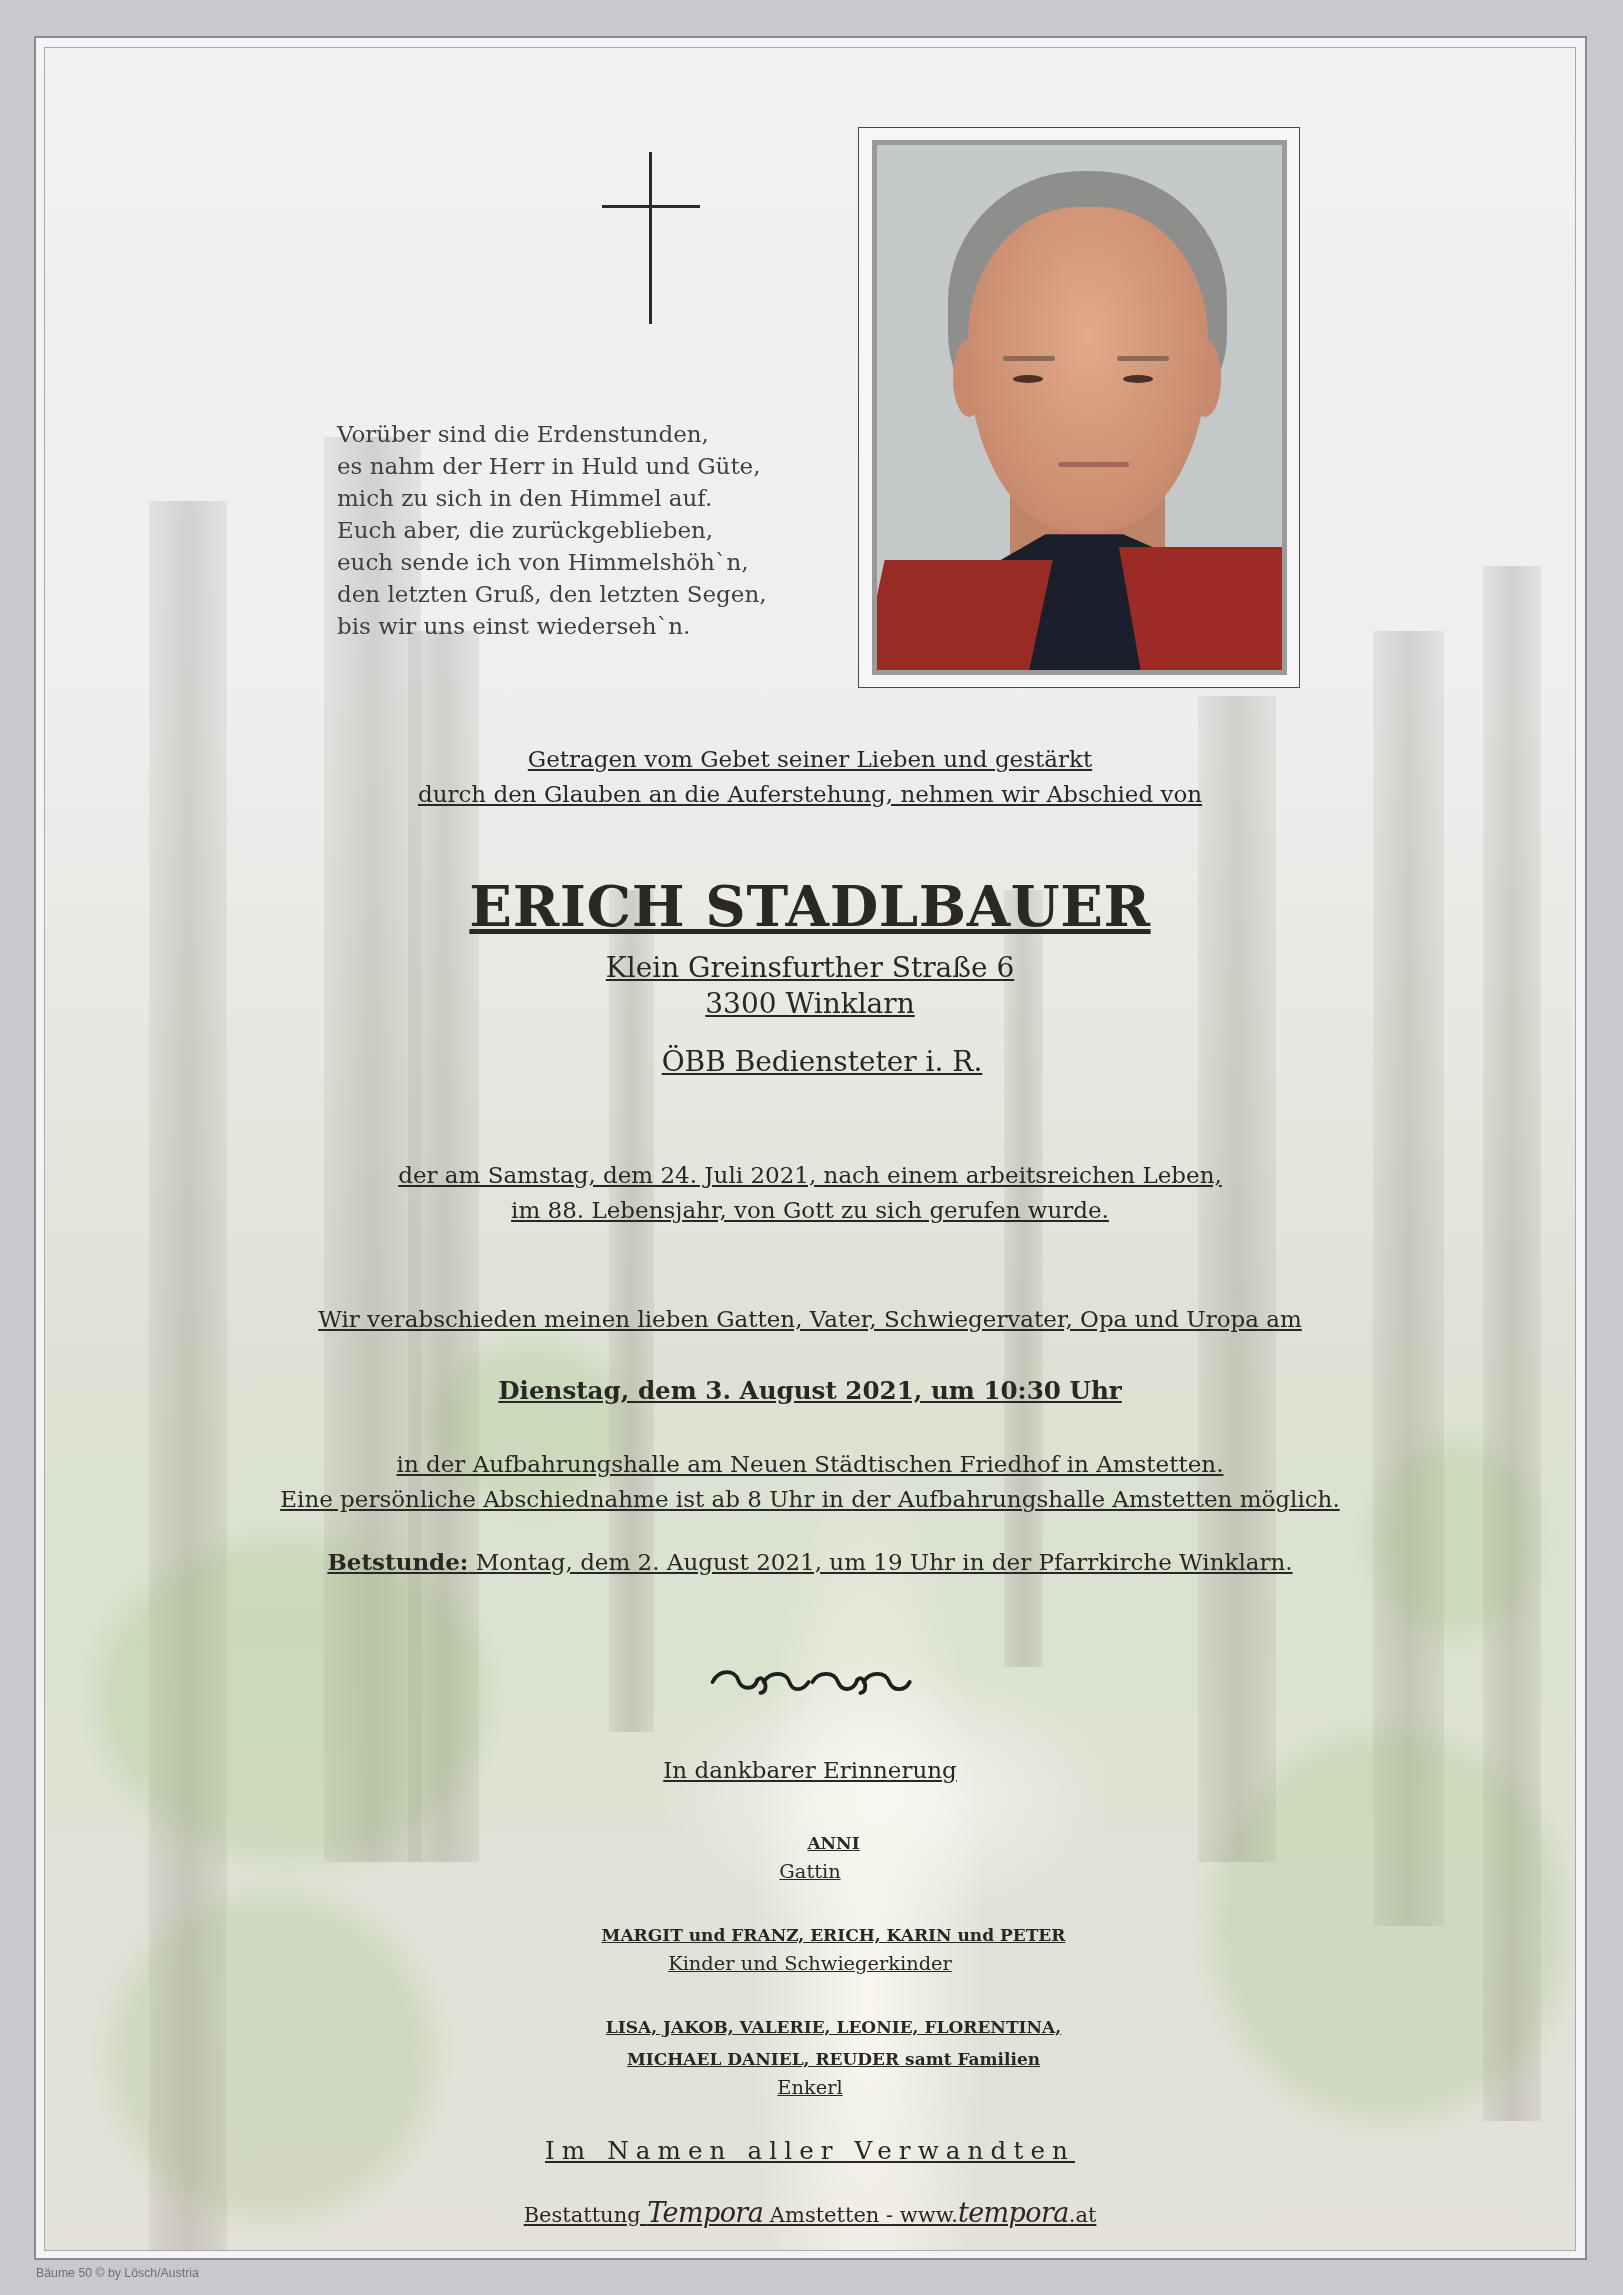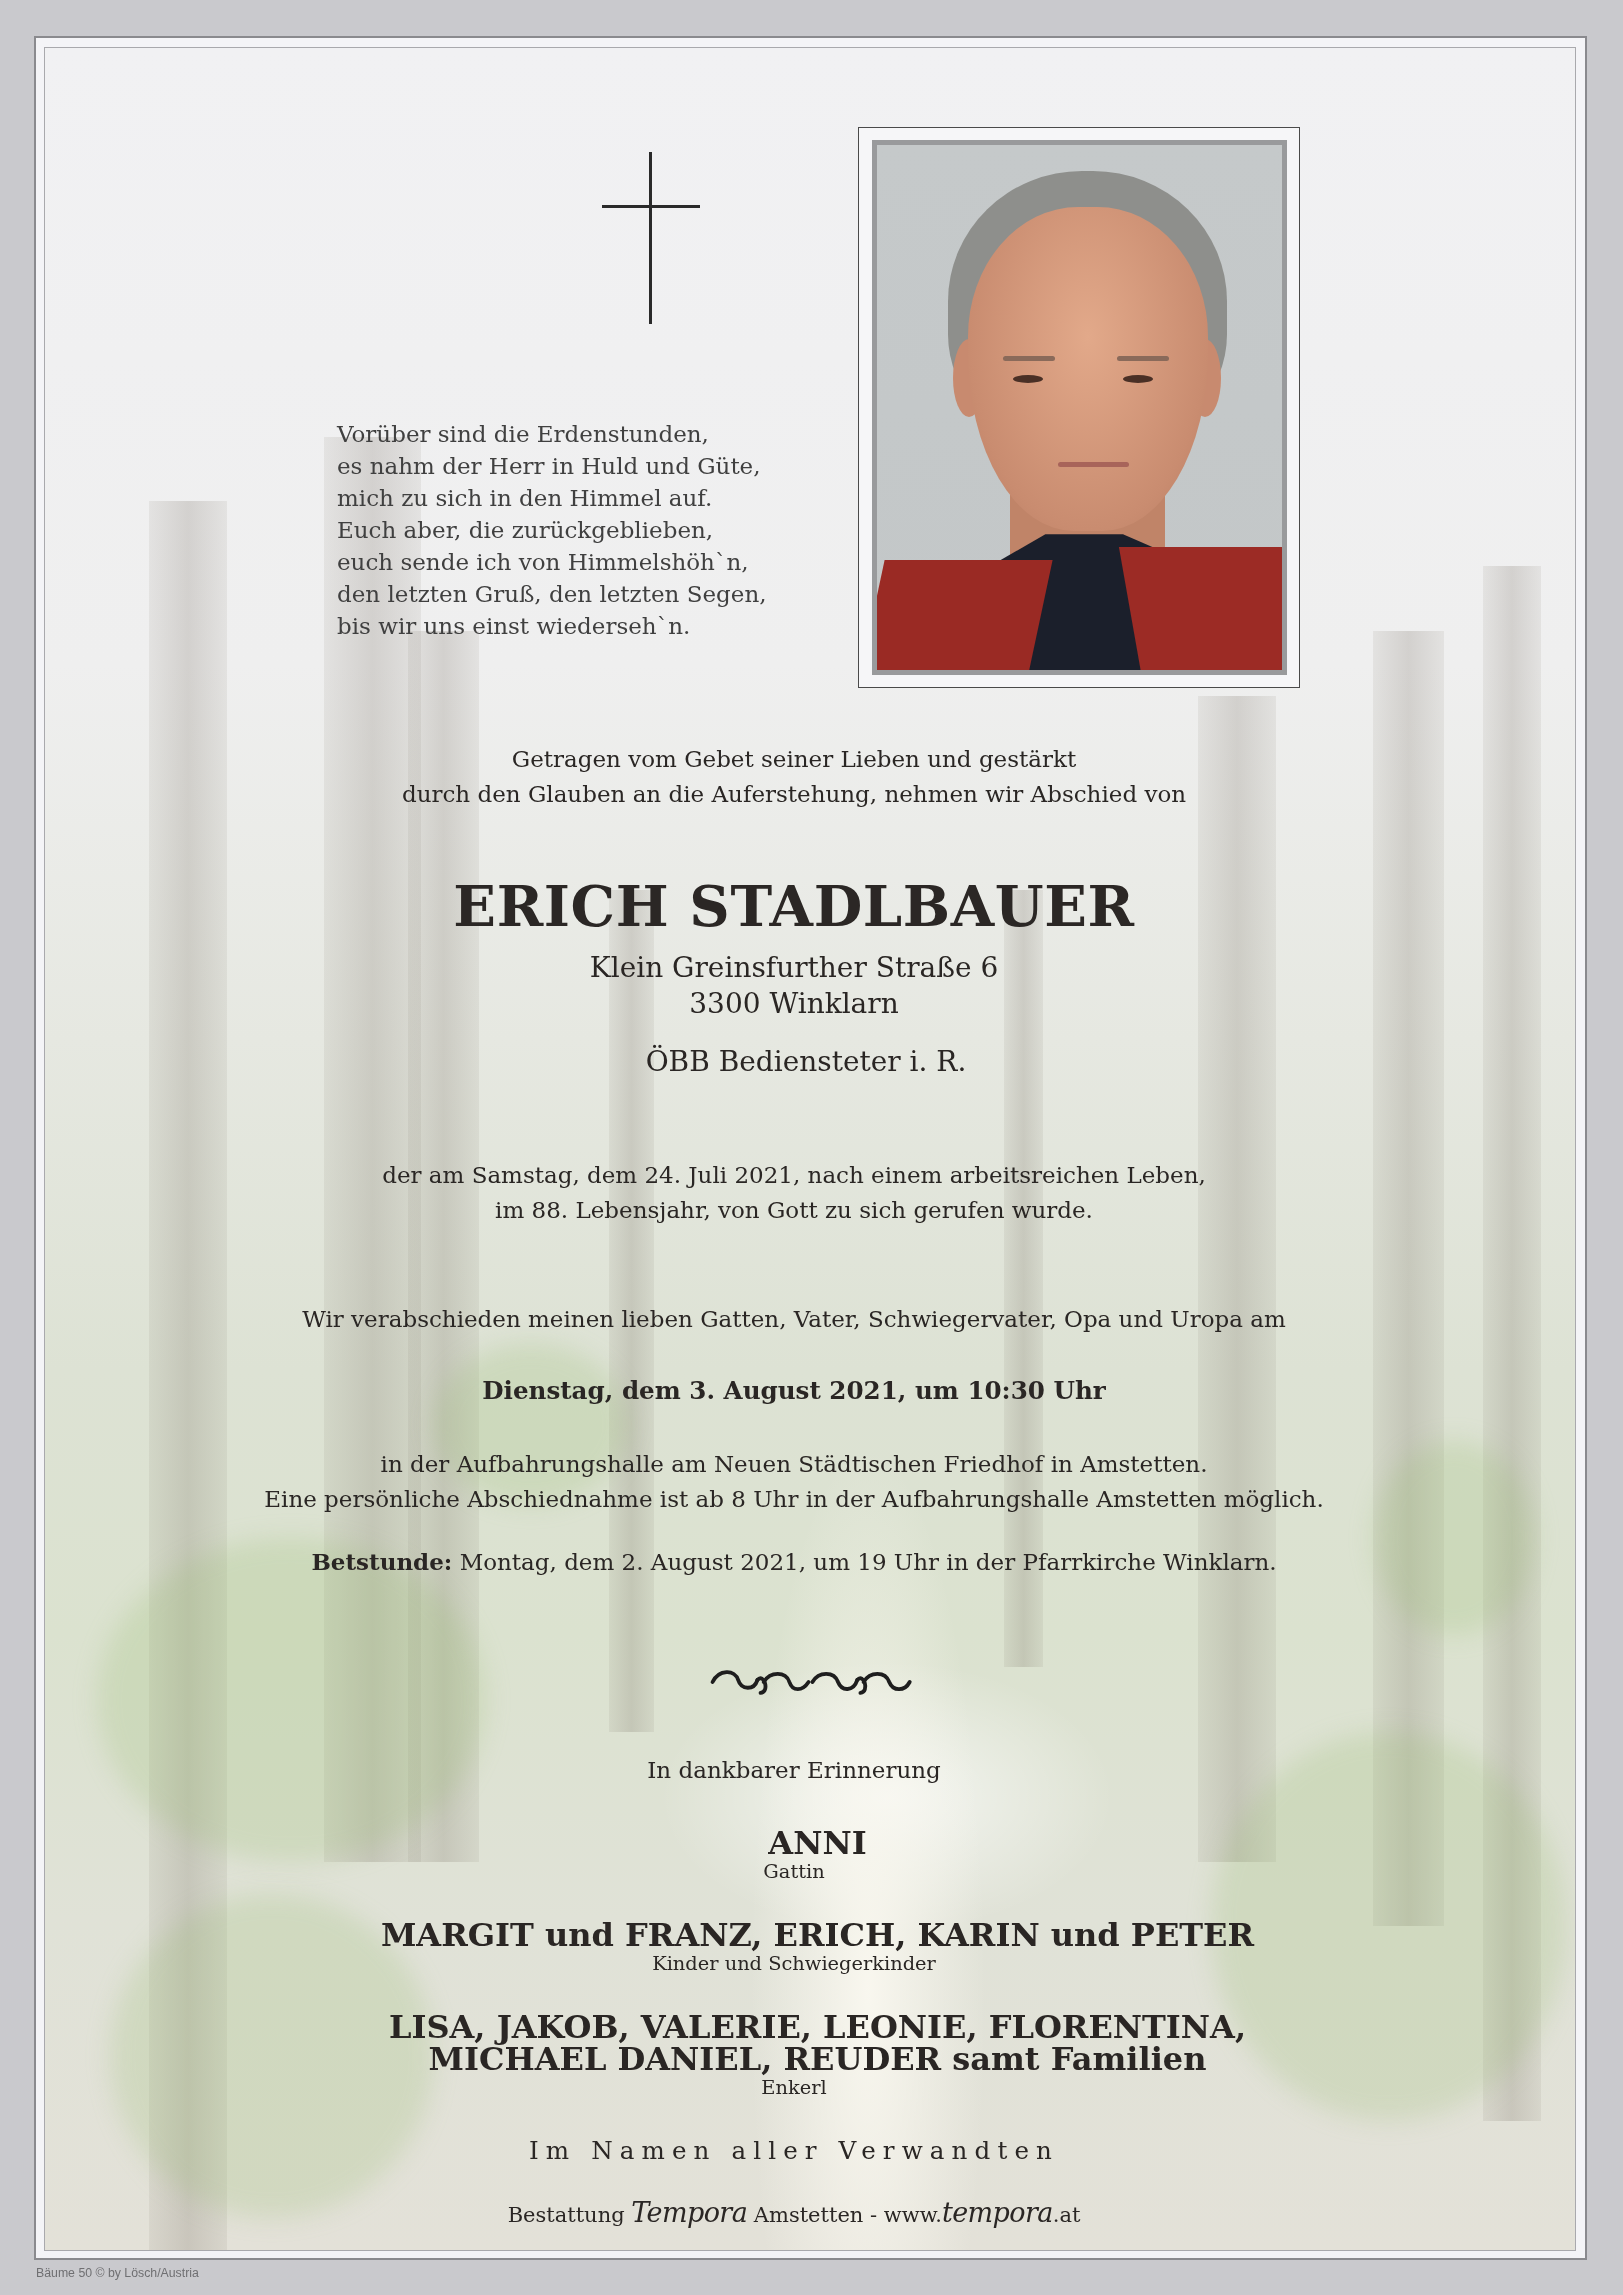--- a/index.html
+++ b/index.html
@@ -51,38 +51,38 @@
   .ear-l { position: absolute; left: 76px; top: 194px; width: 32px; height: 78px; border-radius: 50%; background: #c88a6f; }
   .ear-r { position: absolute; left: 312px; top: 194px; width: 32px; height: 78px; border-radius: 50%; background: #c88a6f; }
   .neck { position: absolute; left: 133px; top: 350px; width: 155px; height: 130px; background: #c08468; }
   .jacket-l { position: absolute; left: -13px; top: 415px; width: 168px; height: 194px; background: #9a2a24; transform: skewX(-12deg); }
   .jacket-r { position: absolute; left: 259px; top: 402px; width: 181px; height: 194px; background: #9c2b25; transform: skewX(10deg); }
   .shirt { position: absolute; left: 110px; top: 389px; width: 194px; height: 168px; background: #1b1f2b; clip-path: polygon(0 20%, 30% 0, 70% 0, 100% 15%, 100% 100%, 0 100%); }
   .eye { position: absolute; width: 30px; height: 7.8px; border-radius: 50%; background: #4a3026; }
   .brow { position: absolute; width: 52px; height: 5.2px; border-radius: 2.6px; background: #8a6a5a; }
   .mouth { position: absolute; left: 181px; top: 317px; width: 71px; height: 5.2px; border-radius: 2.6px; background: #a8645a; }
 
-  .center-block { position: absolute; left: 28px; width: 1532px; text-align: center; }
+  .center-block { position: absolute; left: 44px; width: 1532px; text-align: center; text-decoration: underline; }
   .intro { top: 742px; font-size: 23px; line-height: 35px; }
   .deceased-name { top: 873px; font-size: 56px; font-weight: bold; letter-spacing: 0.6px; color: #2b2725; }
   .address { top: 950px; font-size: 28px; line-height: 36px; }
   .profession { top: 1045px; font-size: 28px; padding-left: 24px; }
   .death-info { top: 1158px; font-size: 23px; line-height: 35px; }
   .farewell { top: 1306px; font-size: 23px; }
   .ceremony { top: 1376px; font-size: 24.6px; font-weight: bold; }
   .location { top: 1447px; font-size: 23px; line-height: 35px; }
   .prayer { top: 1548px; font-size: 23px; }
   .prayer b { font-weight: bold; }
 
   .ornament {
     position: absolute; left: 705px; top: 1666px; width: 211px; height: 32px;
   }
 
   .memory { top: 1757px; font-size: 23px; }
-  .fam-name { font-size: 32px; font-weight: bold; line-height: 32px; padding-left: 47px; }
+  .fam-name { font-size: 17px; font-weight: bold; line-height: 32px; padding-left: 47px; }
   .fam-role { font-size: 19.4px; line-height: 26px; }
   .fam1 { top: 1827px; }
   .fam2 { top: 1919px; }
   .fam3 { top: 2011px; }
   .relatives { top: 2136px; font-size: 24.6px; letter-spacing: 7.1px; }
   .undertaker { top: 2197px; font-size: 21px; }
   .undertaker .script { font-family: "DejaVu Serif", serif; font-style: italic; font-size: 27px; letter-spacing: -0.6px; }
 
   .copyright {
     position: absolute; left: 36px; top: 2266px;

